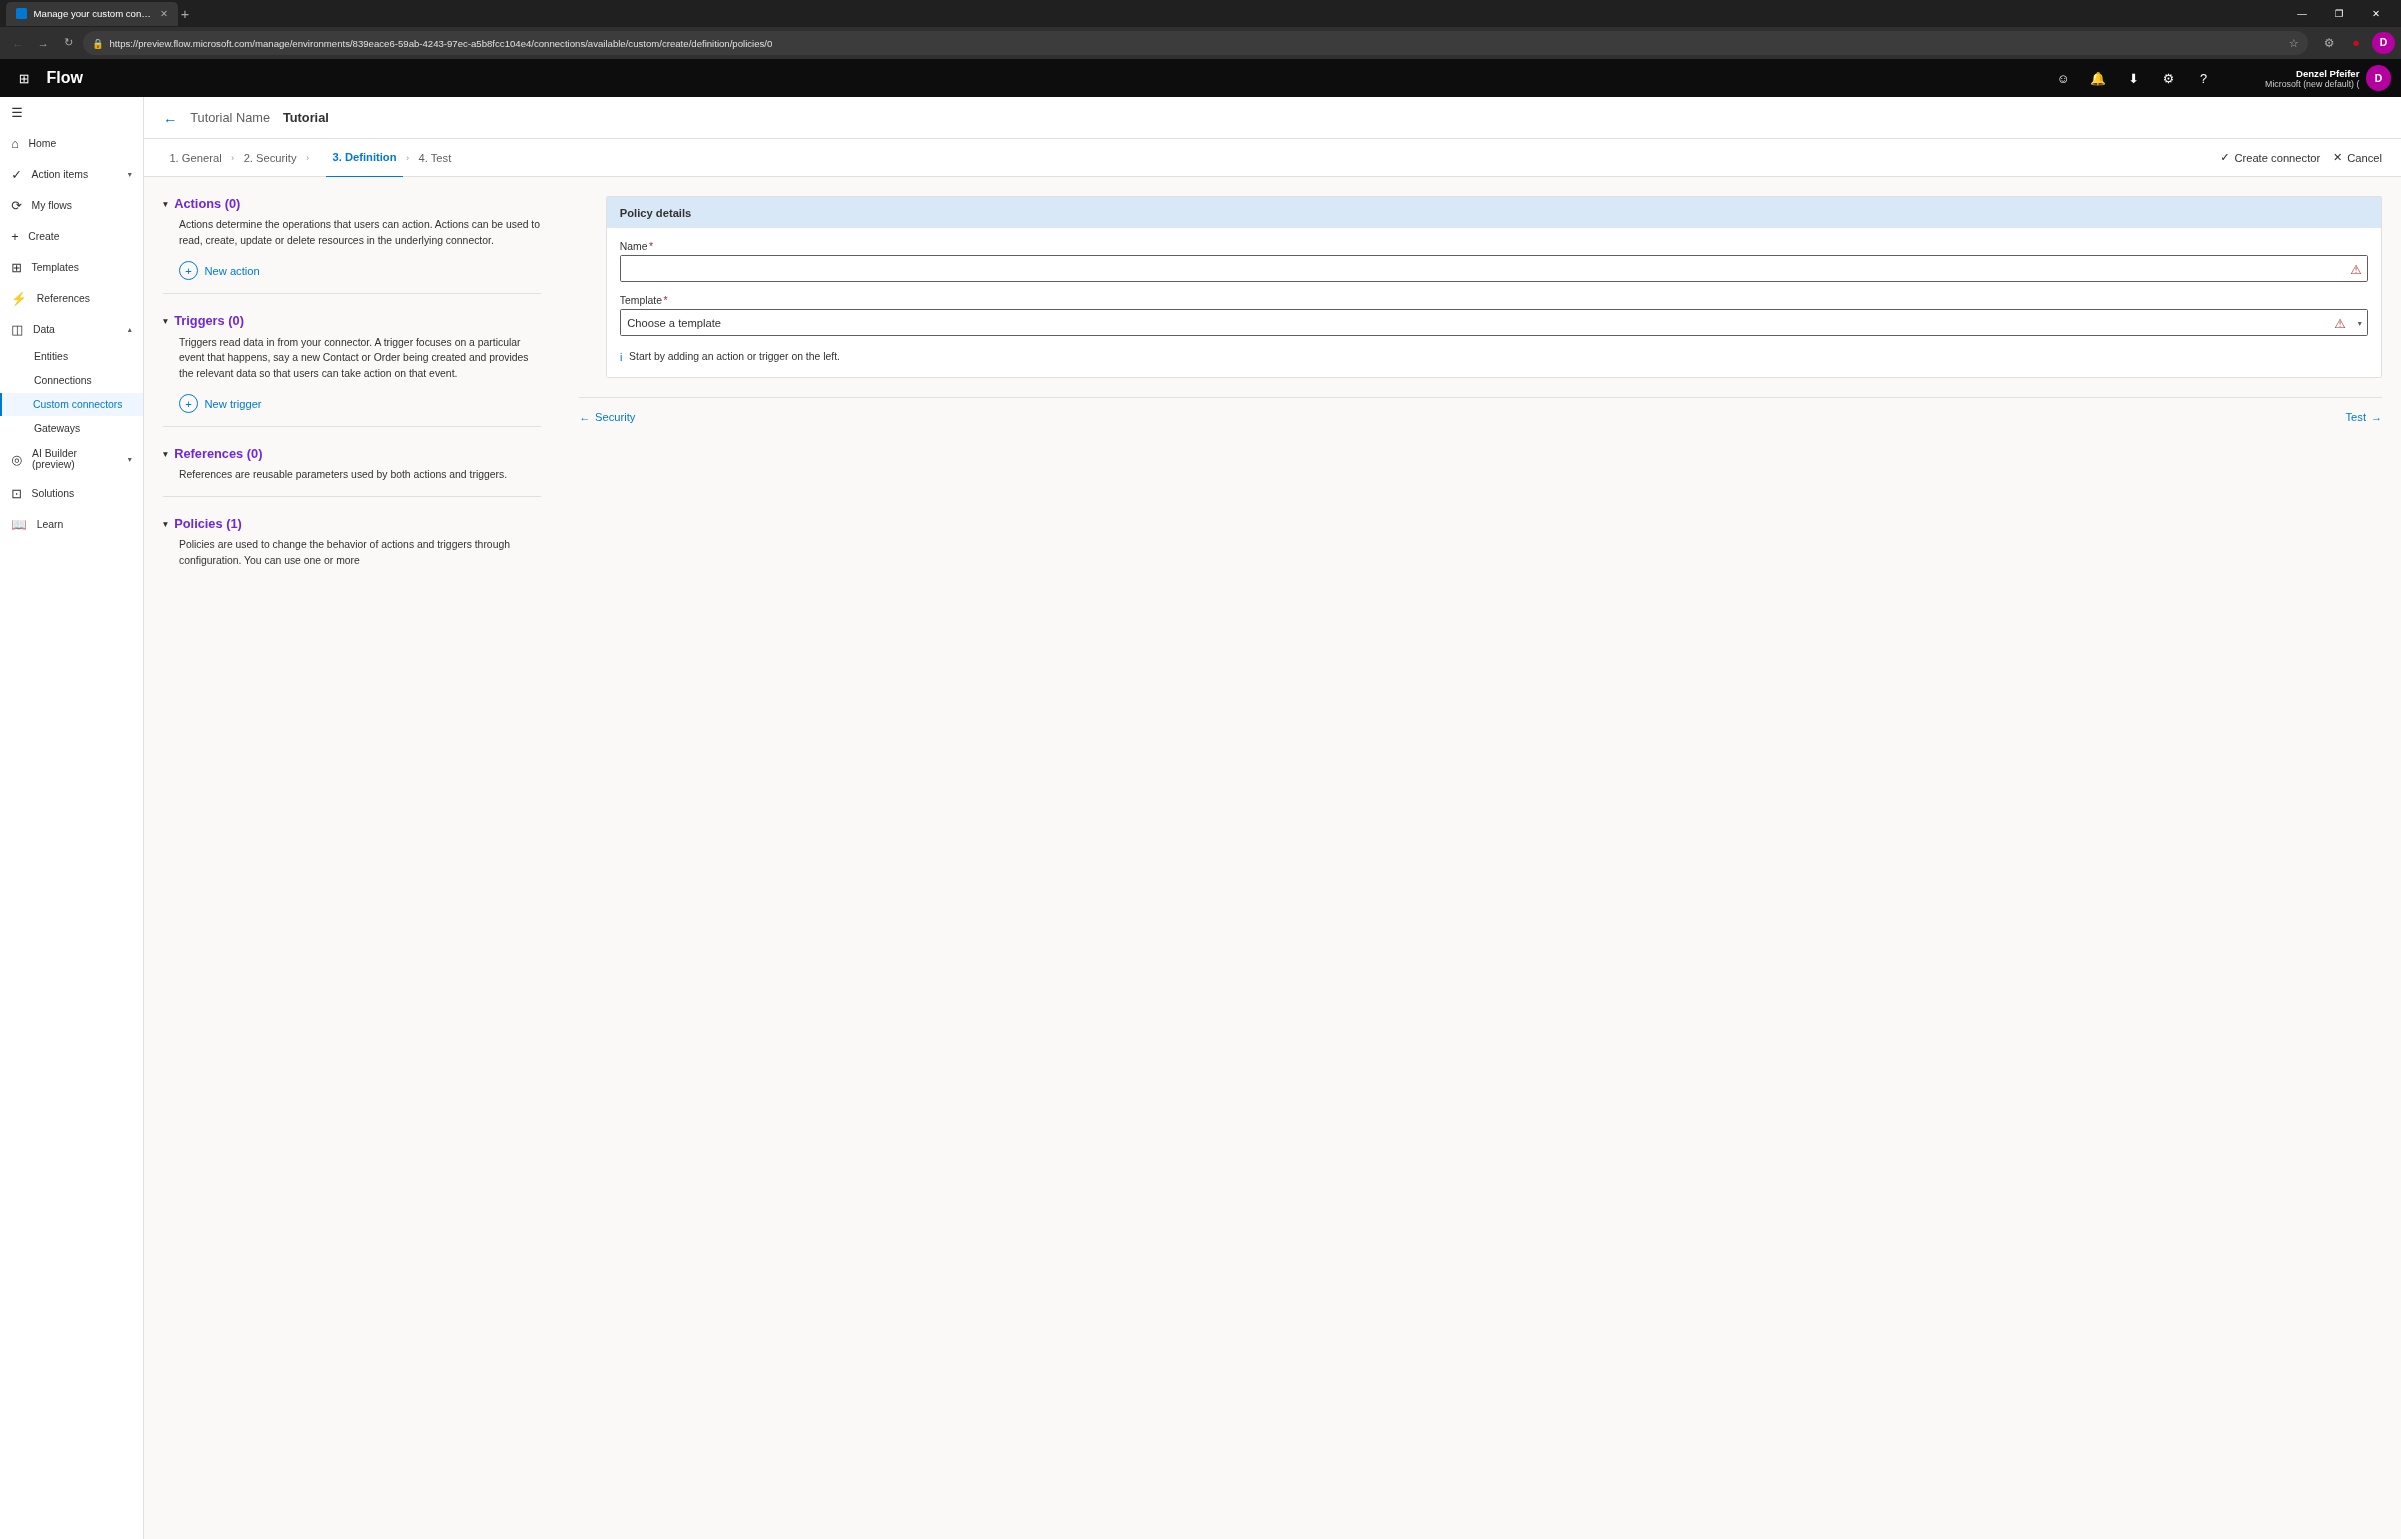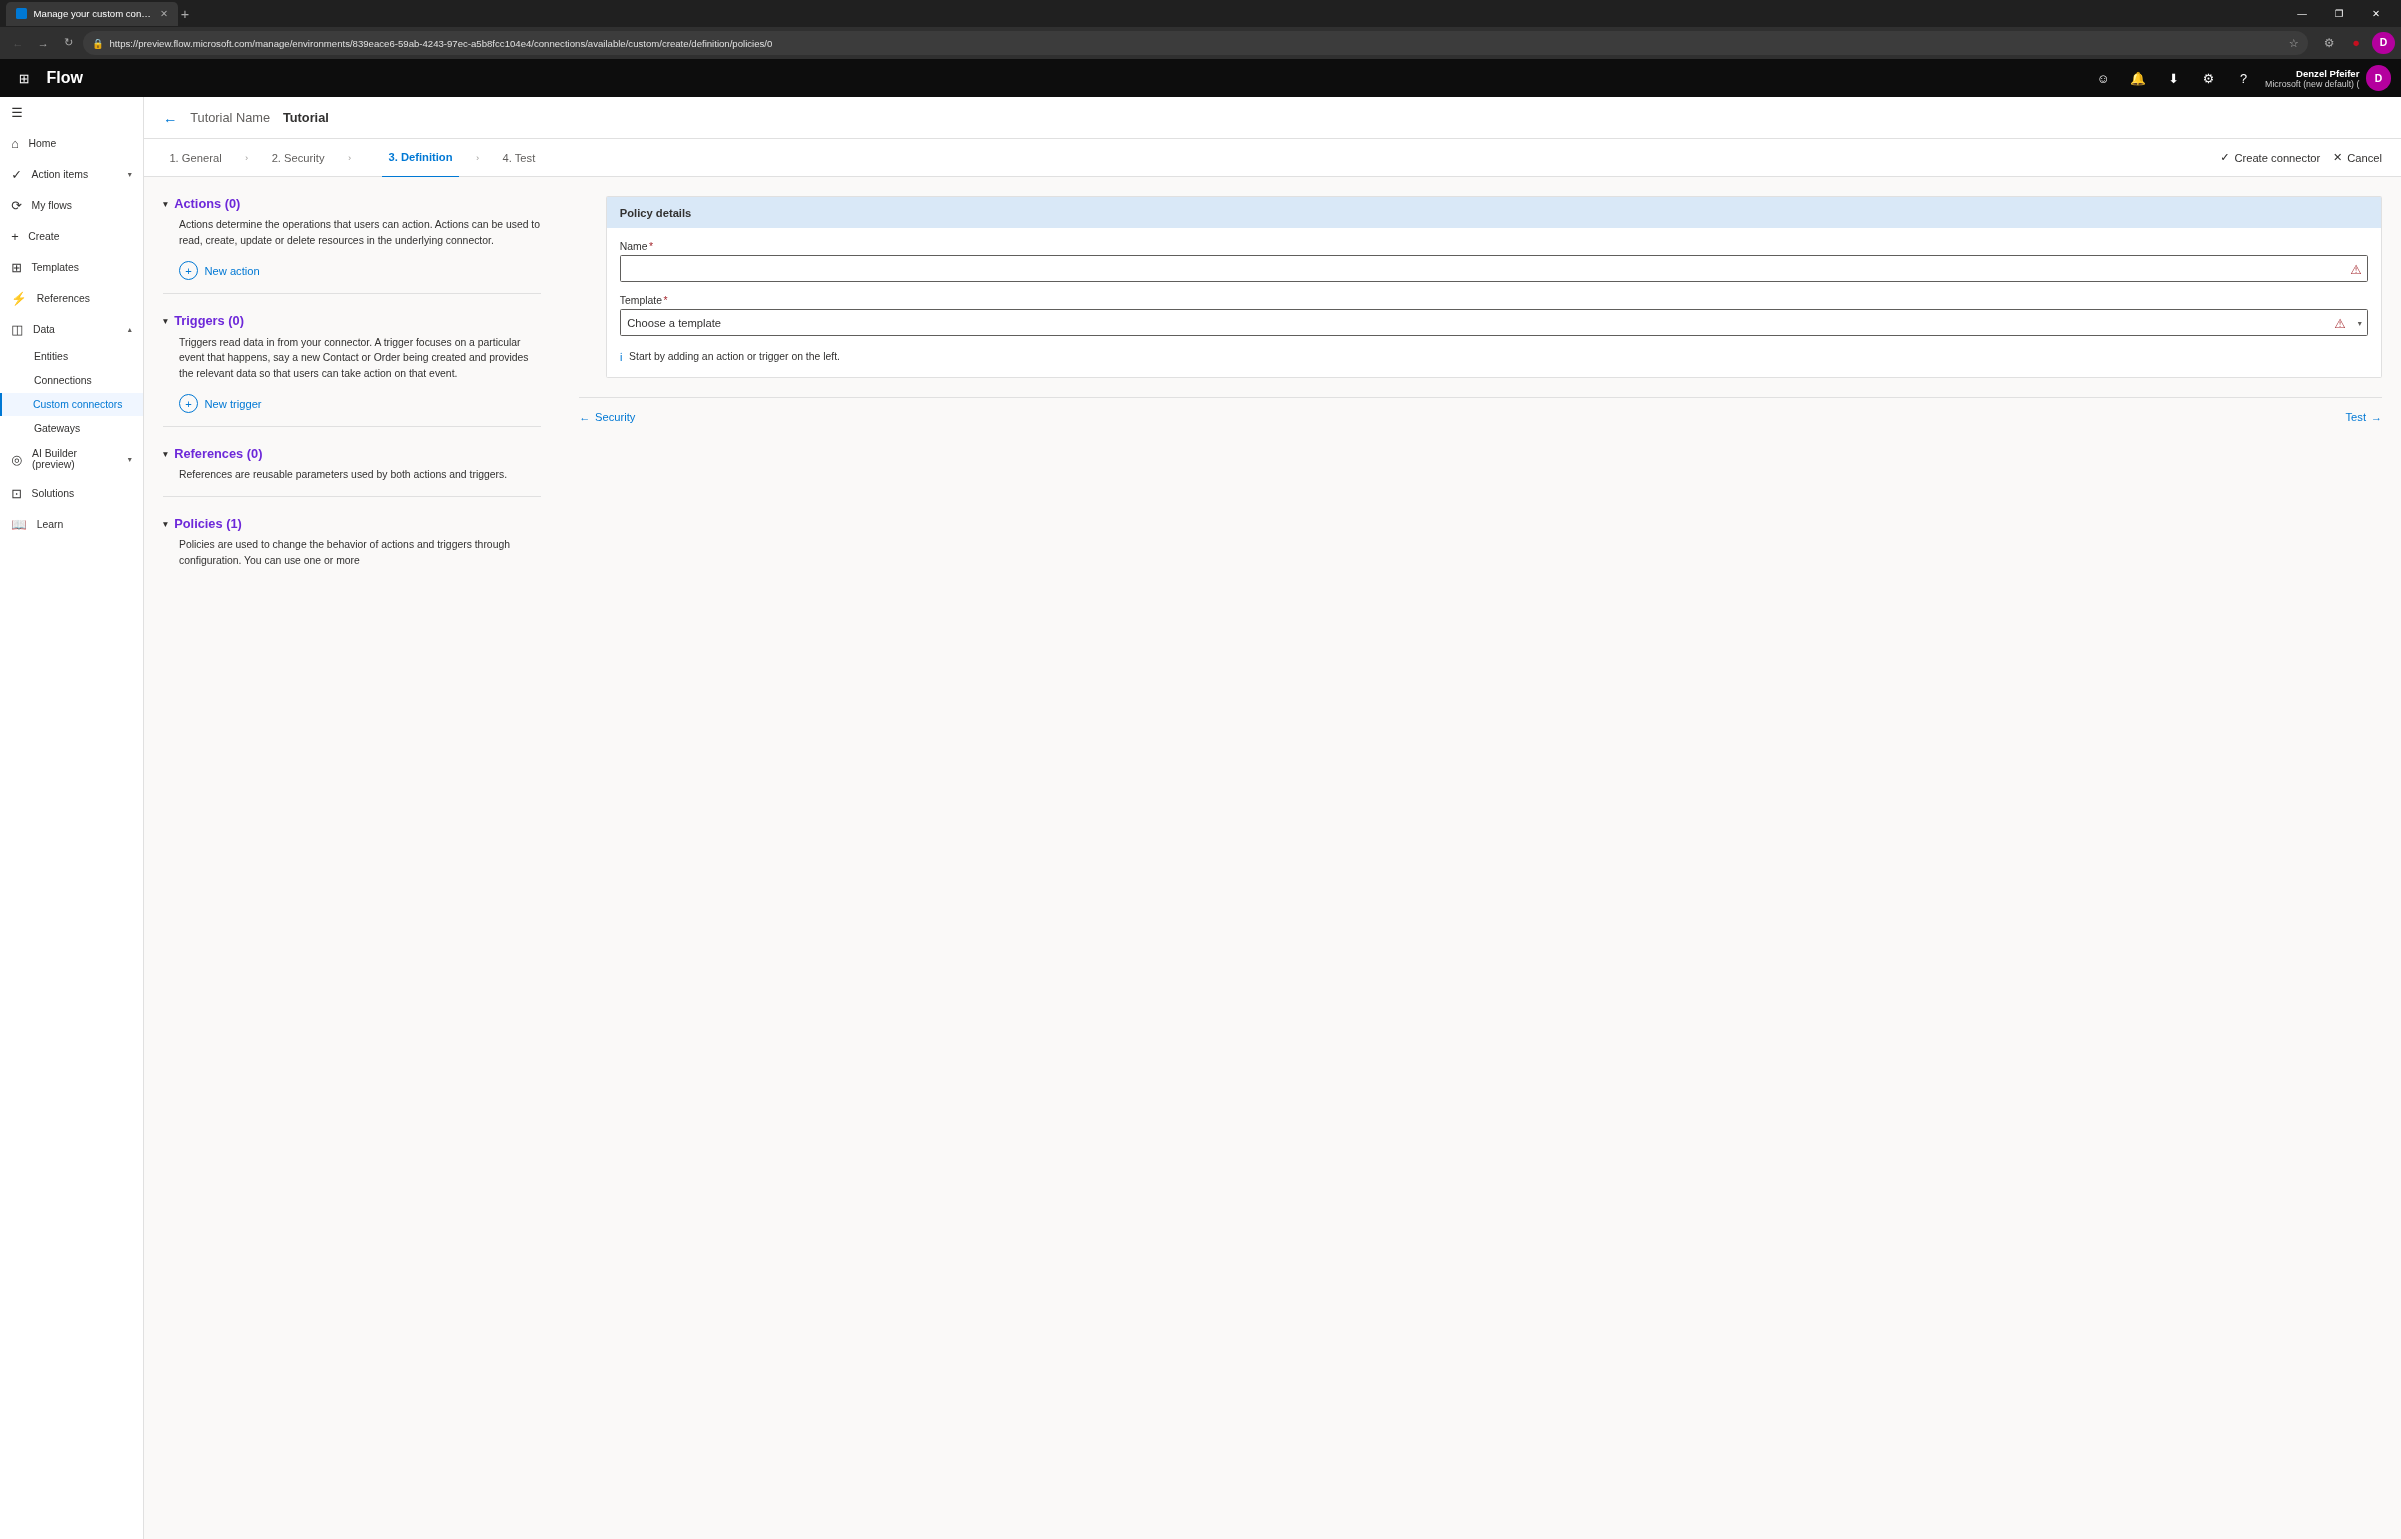--- a/index.html
+++ b/index.html
@@ -52,21 +52,21 @@
     .main-content { flex: 1; display: flex; flex-direction: column; overflow: hidden; background: #faf9f8; }
 
     
     .page-header { background: #fff; border-bottom: 0.8px solid #e0e0e0; padding: 0 19px; display: flex; align-items: center; height: 42px; gap: 12.8px; flex-shrink: 0; }
     .back-btn { color: #0078d4; font-size: 14.4px; cursor: pointer; display: flex; align-items: center; }
     .connector-name { color: #605e5c; font-size: 12.8px; }
     .connector-tutorial { color: #323130; font-size: 12.8px; font-weight: 600; }
 
     
     .wizard-steps { background: #fff; border-bottom: 0.8px solid #e0e0e0; padding: 0 19px; display: flex; align-items: center; height: 38px; flex-shrink: 0; }
-    .wizard-steps-left { display: flex; align-items: center; gap: 17px; flex: 1; }
+    .wizard-steps-left { display: flex; align-items: center; gap: 3px; flex: 1; }
     .wizard-step { display: flex; align-items: center; gap: 4.8px; cursor: pointer; padding: 0 6.4px; height: 38px; color: #605e5c; font-size: 11.2px; }
     .wizard-step.active { color: #0078d4; border-bottom: 1.6px solid #0078d4; font-weight: 600; margin-left: 14px; }
     .wizard-step-chevron { color: #a19f9d; font-size: 9.6px; }
     .wizard-steps-right { display: flex; align-items: center; gap: 12.8px; }
     .create-connector-btn { display: flex; align-items: center; gap: 4.8px; color: #323130; font-size: 11.2px; cursor: pointer; }
     .cancel-btn { display: flex; align-items: center; gap: 4.8px; color: #323130; font-size: 11.2px; cursor: pointer; }
 
     
     .content-area { display: flex; flex: 1; overflow: hidden; }
 
@@ -139,21 +139,21 @@
 <div class="app-topbar">
   <div class="app-waffle">⊞</div>
   <div class="app-logo">Flow</div>
   <div class="app-topbar-spacer"></div>
   <div class="app-topbar-icon">☺</div>
   <div class="app-topbar-icon">🔔</div>
   <div class="app-topbar-icon">⬇</div>
   <div class="app-topbar-icon">⚙</div>
   <div class="app-topbar-icon">?</div>
   <div class="app-user">
-    <div style="text-align:right;">
+    <div style="text-align:right;margin-left:40px;">
       <div style="font-size:9.6px; font-weight:600;">Denzel Pfeifer</div>
       <div style="font-size:8.8px; color:#ccc;">Microsoft (new default) (</div>
     </div>
     <div class="app-user-avatar">D</div>
   </div>
 </div>
 
 <div class="app-container">
 
   <div class="sidebar">

